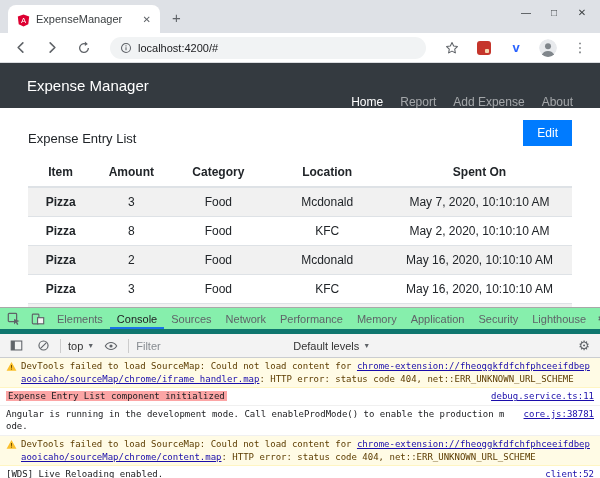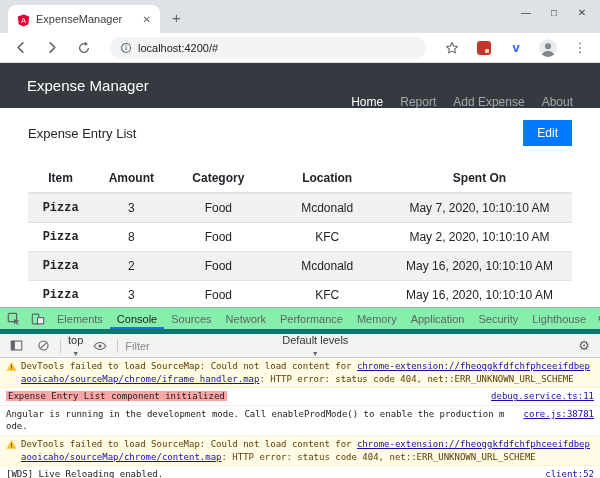--- a/index.html
+++ b/index.html
@@ -30,40 +30,40 @@
 
   
   .app-nav { height:45px; background:#343a40; display:flex; align-items:center; padding:0 27px; flex:none; }
   .brand { color:#fff; font-size:15px; }
   .app-links { margin-left:auto; display:flex; gap:17px; font-size:12px; }
   .app-link { color:rgba(255,255,255,0.55); cursor:pointer;margin-top:32px; }
   .app-link.active { color:#fff; }
 
   
   .content { flex:1; background:#fff; padding:12px 28px 0; overflow:hidden; }
-  .content-header { display:flex; align-items:center; justify-content:space-between; margin-bottom:18px; }
+  .content-header { display:flex; align-items:flex-end; justify-content:space-between; margin-bottom:12px; }
   .page-title { font-size:13px; color:#212529; }
   .edit-btn { background:#007bff; color:#fff; border:none; border-radius:0; font-size:12px; padding:6px 14px; font-family:inherit; cursor:pointer; }
   table { width:100%; border-collapse:collapse; font-size:12px; color:#212529; }
   th { font-weight:bold; padding:7px 4px; text-align:center; border-bottom:2px solid #dee2e6; }
   td { padding:7px 4px; text-align:center; border-bottom:1px solid #dee2e6; }
   tbody tr:nth-child(odd) td { background:#f1f1f1; }
-  td.item { font-weight:bold;font-family:Liberation Mono, monospace; }
+  td.item { font-weight:bold; }
 
   
   .devtools { height:171px; flex:none; border-top:1px solid #a8a8a8; display:flex; flex-direction:column; background:#fff; }
   .dt-tabbar { height:26px; background:#86efac; border-bottom:5px solid #0f766e; display:flex; align-items:stretch; padding-left:2px; flex:none; }
   .dt-toolicon { width:24px; display:flex; align-items:center; justify-content:center; flex:none; }
   .dt-tab { font-size:11px; color:#5f6368; padding:0 7px; display:flex; align-items:center; cursor:pointer; white-space:nowrap; }
   .dt-tab.active { color:#202124; box-shadow:inset 0 -2px 0 #1a73e8; }
   .dt-right { margin-left:auto; display:flex; align-items:center; gap:4px; padding-right:4px; }
   .dt-icon { width:20px; height:20px; display:flex; align-items:center; justify-content:center; color:#5f6368; font-size:13px; }
   .dt-toolbar { height:24px; background:#f3f3f3; border-bottom:1px solid #cacdd1; display:flex; align-items:center; padding:0 6px; gap:7px; flex:none; }
   .dt-sep { width:1px; height:14px; background:#ccc; flex:none; }
-  .dt-dd { font-size:11px; color:#333; display:flex; align-items:center; gap:4px; white-space:nowrap; cursor:pointer;flex-direction:column; }
+  .dt-dd { font-size:11px; color:#333; display:flex; align-items:center; gap:4px; white-space:nowrap; cursor:pointer; }
   .caret { font-size:7px; color:#5f6368; }
   .filter-input { border:none; background:transparent; outline:none; font-size:11px; color:#333; width:150px; font-family:inherit; }
   .filter-input::placeholder { color:#868b90; }
   .dt-toolbar .spacer { flex:1; }
 
   .console { flex:1; overflow:hidden; background:#fff; font-family:"DejaVu Sans Mono","Liberation Mono",monospace; font-size:9px; }
   .msg { display:flex; align-items:flex-start; padding:2px 6px 2px 6px; border-bottom:1px solid #f0f0f0; line-height:1.4; color:#202124; }
   .msg.warning { background:#fffbe5; border-bottom-color:#fff5c2; color:#5c3c00; }
   .msg-icon { flex:none; margin:1px 4px 0 0; }
   .msg-text { flex:1; word-break:break-all; }

